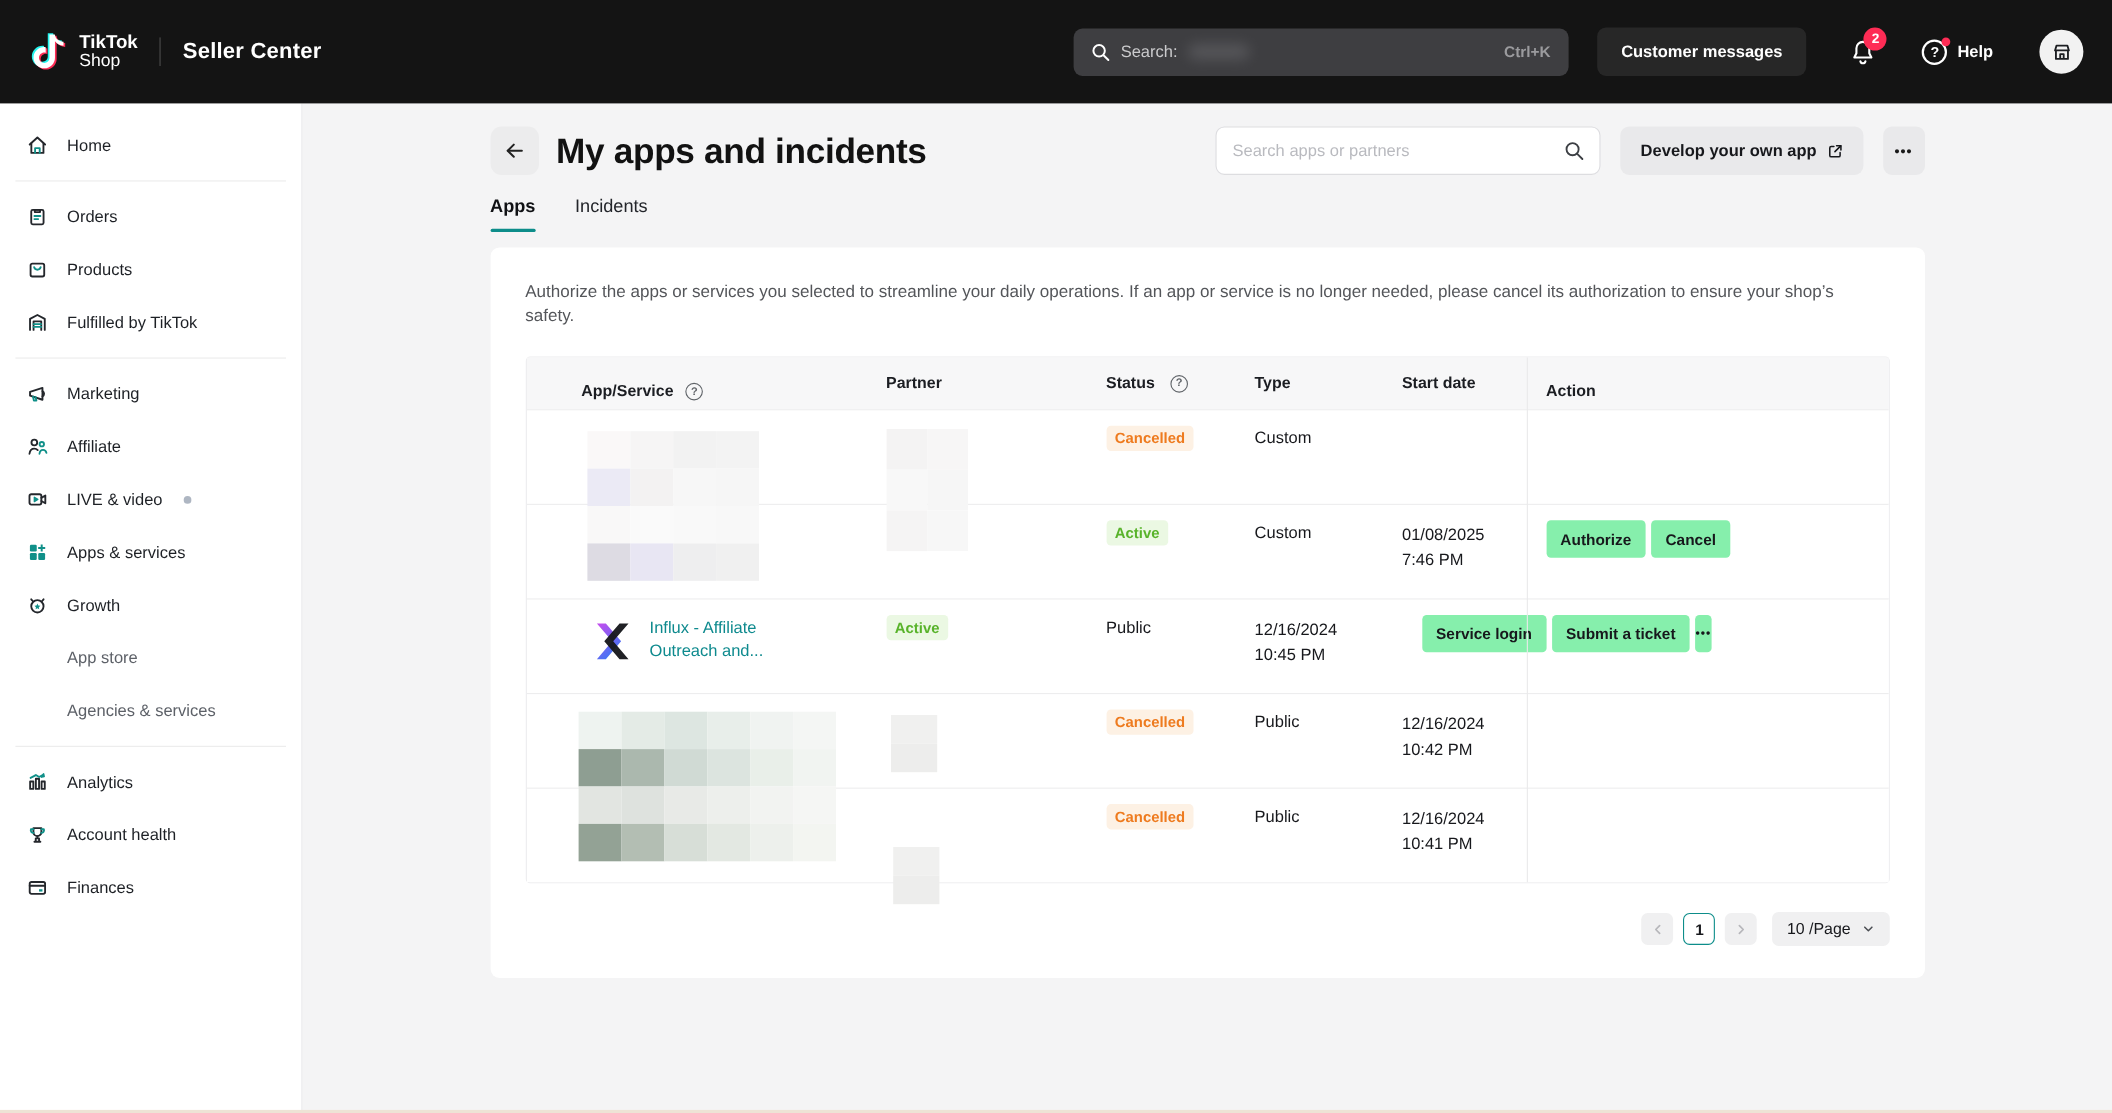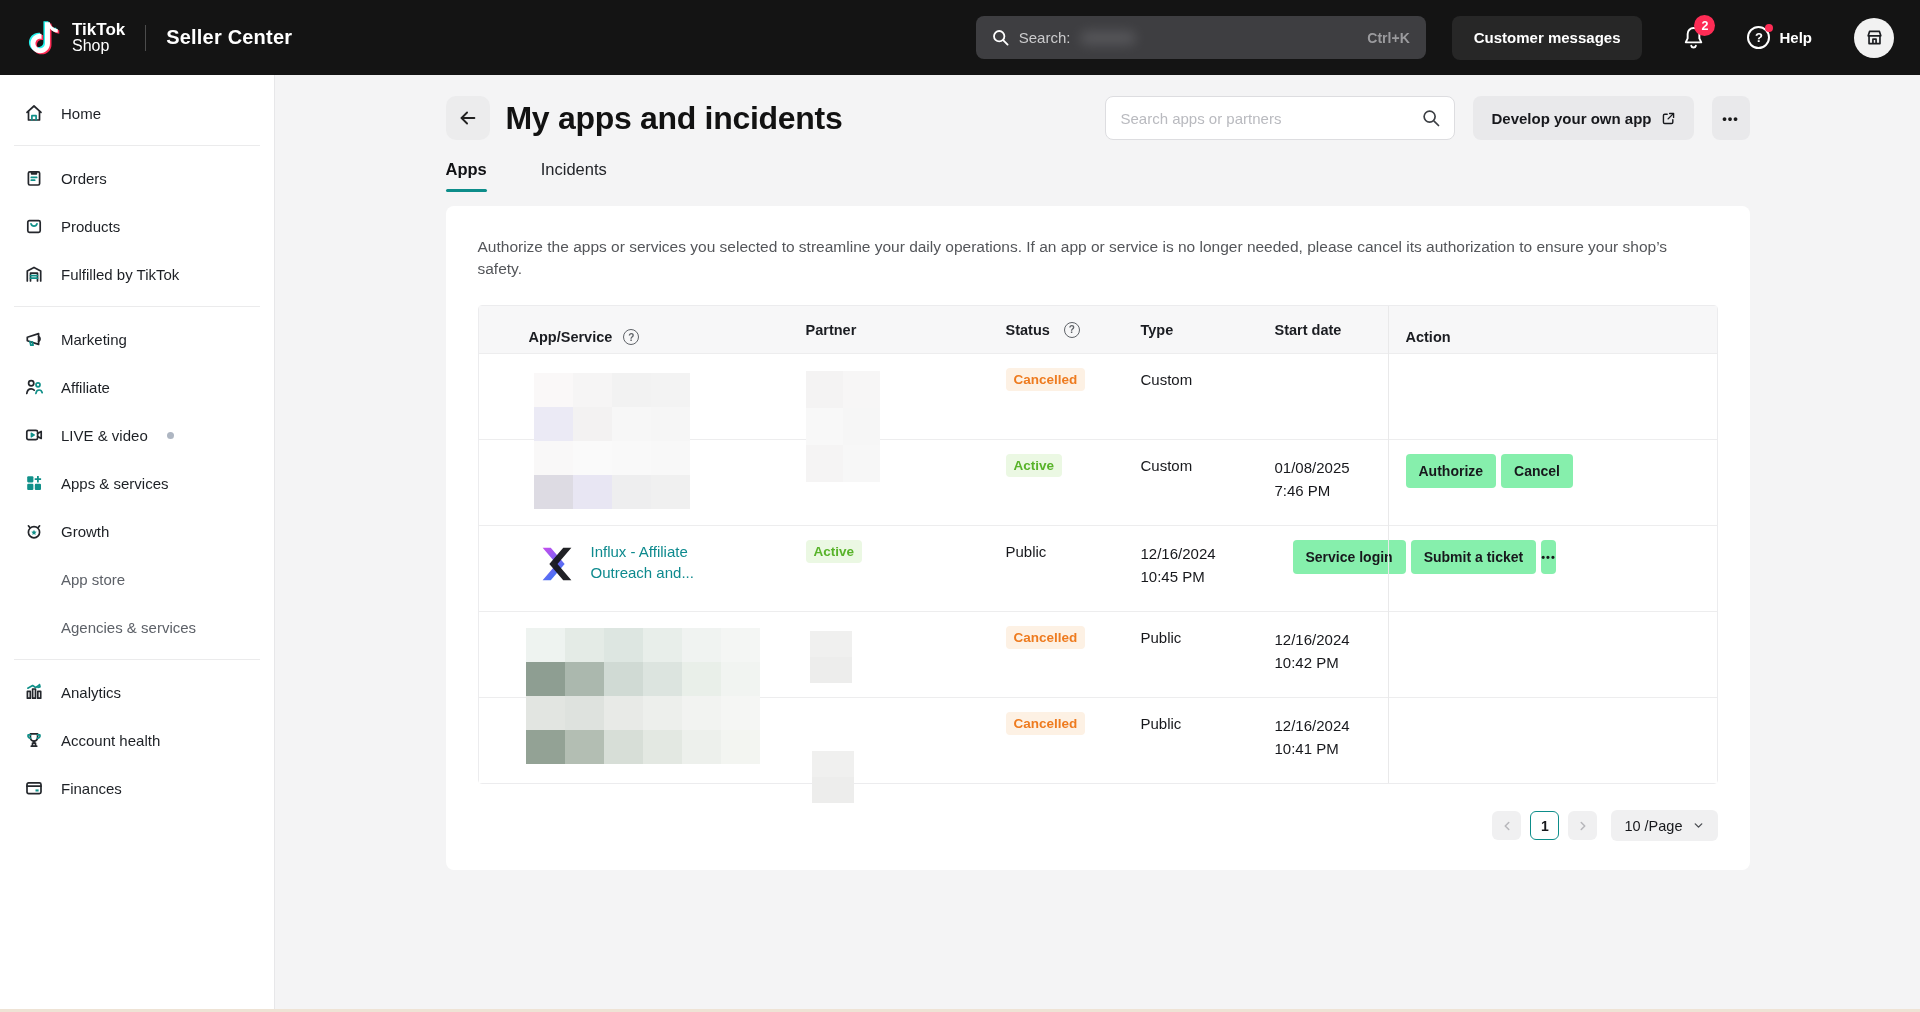--- a/index.html
+++ b/index.html
@@ -1,20 +1,20 @@
 <!DOCTYPE html>
 <html><head>
 <meta charset="utf-8">
 <style>
   * { margin:0; padding:0; box-sizing:border-box; }
   html,body { width:1920px; height:1012px; overflow:hidden;
     font-family:"Liberation Sans","DejaVu Sans",sans-serif; background:#f4f4f5; }
 
   
-  .topbar { height:75px; background:#141414; display:flex; align-items:center; padding:0 26px; position:relative; z-index:5; }
+  .topbar { height:94px; background:#141414; display:flex; align-items:center; padding:0 26px; position:relative; z-index:5; }
   .logo-group { display:flex; align-items:center; gap:10px; }
   .logo-note { width:36px; height:40px; }
   .logo-text { color:#fff; line-height:1.02; }
   .logo-text .l1 { font-size:17px; font-weight:800; }
   .logo-text .l2 { font-size:16px; font-weight:400; }
   .logo-divider { width:1px; height:26px; background:#4c4c4c; margin:0 20px; }
   .product-name { color:#fff; font-size:20px; font-weight:700; letter-spacing:.2px; }
 
   .top-search { margin-left:auto; width:450px; height:43px; background:#3e3e41; border-radius:8px;
     display:flex; align-items:center; padding:0 16px; gap:10px; cursor:text; }
@@ -54,21 +54,21 @@
   .head-right { margin-left:auto; display:flex; align-items:center; gap:10px; }
   .apps-search { width:350px; height:44px; background:#fff; border:1px solid #dddde0; border-radius:8px;
     display:flex; align-items:center; padding:0 14px; gap:10px; }
   .apps-search input { flex:1; border:none; outline:none; font-size:15px; font-family:inherit; color:#222; background:transparent; }
   .apps-search input::placeholder { color:#b9babf; }
   .dev-btn { height:44px; border:none; border-radius:8px; background:#e9e9eb; color:#17181c; font-size:15px;
     font-weight:700; padding:0 18px; display:flex; align-items:center; gap:9px; cursor:pointer; font-family:inherit; margin-left:8px; }
   .more-top { width:38px; height:44px; border:none; border-radius:8px; background:#e9e9eb; cursor:pointer;
     font-size:13px; font-weight:800; color:#1a1a1a; letter-spacing:1px; margin-left:8px; }
 
-  .tabs { width:1304px; margin:20px auto 0; display:flex; gap:54px; }
+  .tabs { width:1304px; margin:20px auto 0; display:flex; gap:36px; }
   .tab { font-size:16.5px; color:#23252a; padding-bottom:13px; position:relative; cursor:pointer; }
   .tab.active { font-weight:700; color:#101114; }
   .tab.active::after { content:""; position:absolute; left:0; right:0; bottom:0; height:3px; border-radius:2px; background:#0d8d8a; }
 
   .card { width:1304px; height:664px; margin:14px auto 0; background:#fff; border-radius:8px; }
   .desc { padding:30px 36px 0 32px; color:#54565a; font-size:15.5px; line-height:1.42; max-width:1290px; }
 
   .table { width:1240px; margin:25px 32px 0; border:1px solid #ececee; border-radius:4px; position:relative; }
   .thead, .trow { display:grid; grid-template-columns:327px 200px 135px 134px 113px 329px; }
   .thead { height:47px; background:#f7f7f8; align-items:center; font-size:14.5px; font-weight:700; color:#1b1d22; }

